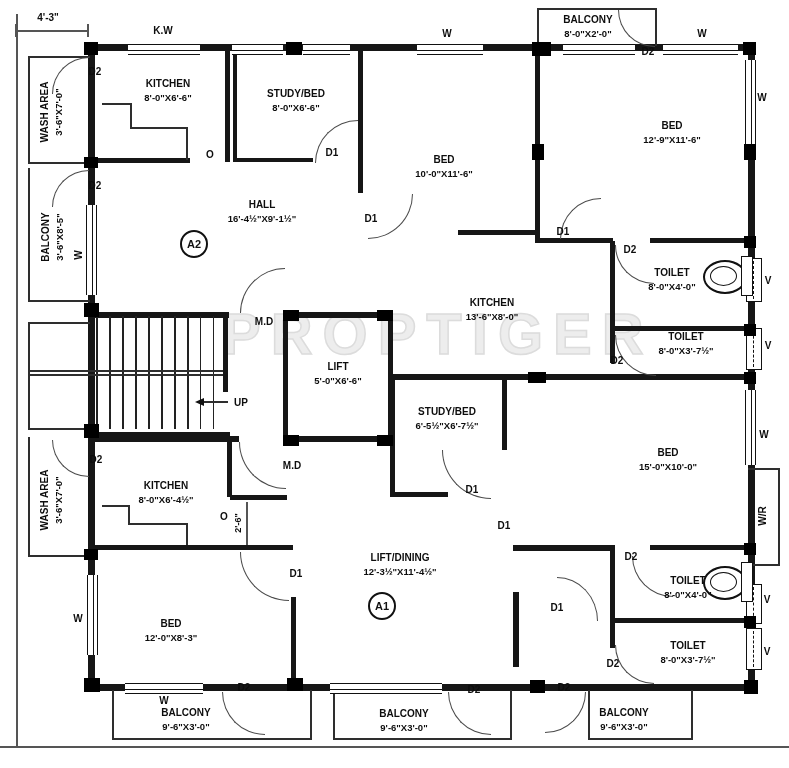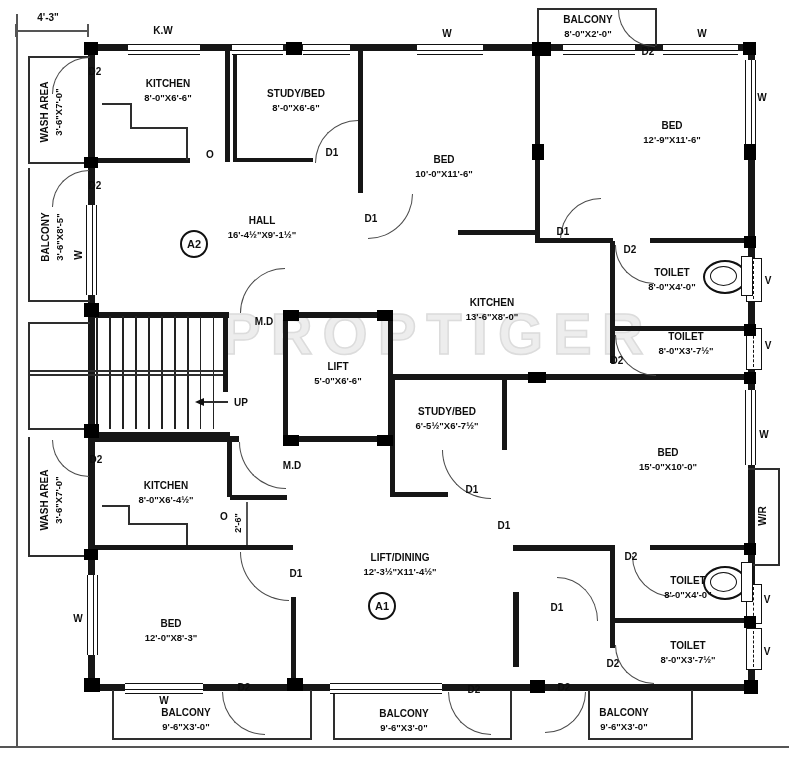--- a/index.html
+++ b/index.html
@@ -228,21 +228,21 @@
       <div class="sz">8'-0"X2'-0"</div>
     </div>
   <div class="room" style="left:672px;top:133px">
       <div>BED</div>
       <div class="sz">12'-9"X11'-6"</div>
     </div>
   <div class="room vrot" style="left:53px;top:237px">
       <div>BALCONY</div>
       <div class="sz">3'-6"X8'-5"</div>
     </div>
-  <div class="room" style="left:262px;top:228px">
+  <div class="room" style="left:262px;top:212px">
       <div>HALL</div>
       <div class="sz">16'-4½"X9'-1½"</div>
     </div>
   <div class="room" style="left:492px;top:310px">
       <div>KITCHEN</div>
       <div class="sz">13'-6"X8'-0"</div>
     </div>
   <div class="room" style="left:672px;top:280px">
       <div>TOILET</div>
       <div class="sz">8'-0"X4'-0"</div>

